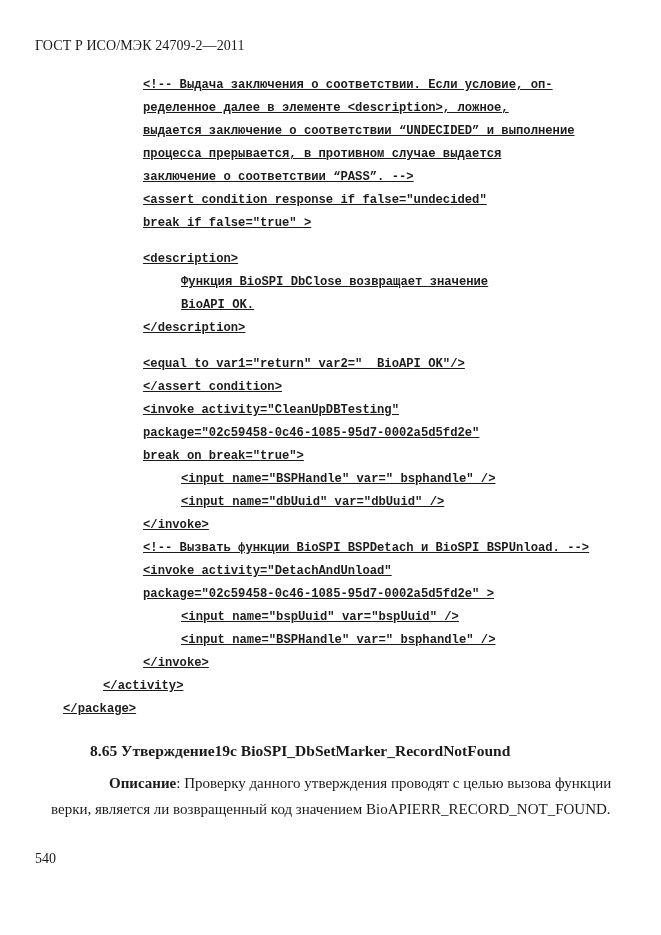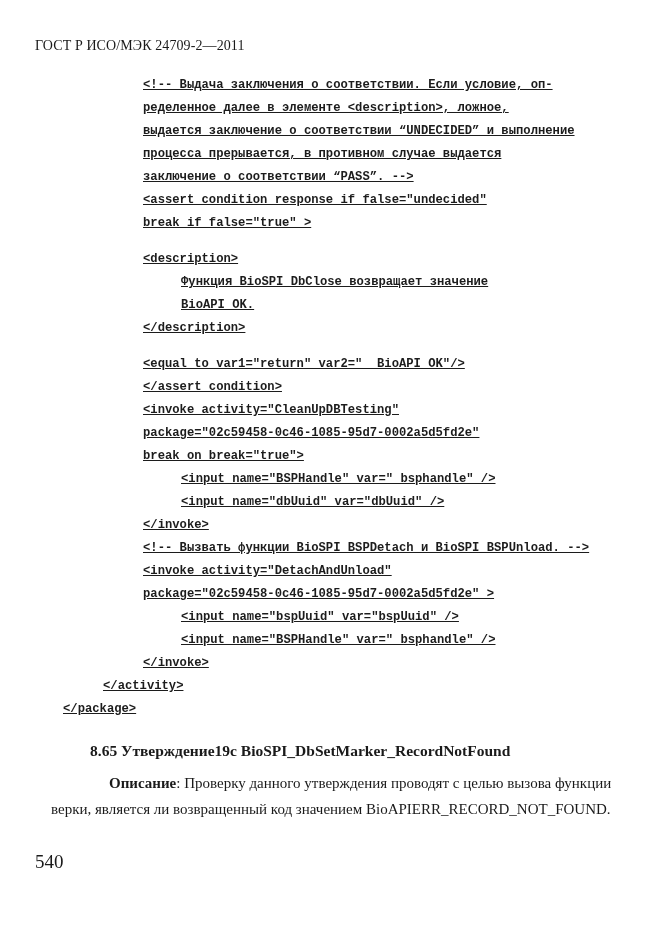--- a/index.html
+++ b/index.html
@@ -24,21 +24,21 @@
       font-family: "Liberation Serif", serif; font-size: 15px; line-height: 26px;
       text-align: justify;
       margin-left: 16px;
     }
     .para .label { font-weight: bold; }
     .para .ital { font-style: italic; }
     .para-line { display: block; white-space: nowrap; }
     .para-line.first { padding-left: 58px; }
     .page-number {
       position: absolute; left: 35px; top: 851px;
-      font-family: "Liberation Serif", serif; font-size: 19px;
+      font-family: "Liberation Serif", serif; font-size: 14px;
     }
   </style>
 </head>
 <body>
 
 <div class="page-header">ГОСТ Р ИСО/МЭК 24709-2—2011</div>
 
 <div class="code" id="code"><div class="code-line" style="left: 143px; top: 78px;">&lt;!-- Выдача заключения о соответствии. Если условие, оп-</div><div class="code-line" style="left: 143px; top: 101px;">ределенное далее в элементе &lt;description&gt;, ложное,</div><div class="code-line" style="left: 143px; top: 124px;">выдается заключение о соответствии “UNDECIDED” и выполнение</div><div class="code-line" style="left: 143px; top: 147px;">процесса прерывается, в противном случае выдается</div><div class="code-line" style="left: 143px; top: 170px;">заключение о соответствии “PASS”. --&gt;</div><div class="code-line" style="left: 143px; top: 193px;">&lt;assert_condition response_if_false="undecided"</div><div class="code-line" style="left: 143px; top: 216px;">break_if_false="true" &gt;</div><div class="code-line" style="left: 143px; top: 252px;">&lt;description&gt;</div><div class="code-line" style="left: 181px; top: 275px;">Функция BioSPI_DbClose возвращает значение</div><div class="code-line" style="left: 181px; top: 298px;">BioAPI_OK.</div><div class="code-line" style="left: 143px; top: 321px;">&lt;/description&gt;</div><div class="code-line" style="left: 143px; top: 357px;">&lt;equal_to var1="return" var2="__BioAPI_OK"/&gt;</div><div class="code-line" style="left: 143px; top: 380px;">&lt;/assert_condition&gt;</div><div class="code-line" style="left: 143px; top: 403px;">&lt;invoke activity="CleanUpDBTesting"</div><div class="code-line" style="left: 143px; top: 426px;">package="02c59458-0c46-1085-95d7-0002a5d5fd2e"</div><div class="code-line" style="left: 143px; top: 449px;">break_on_break="true"&gt;</div><div class="code-line" style="left: 181px; top: 472px;">&lt;input name="BSPHandle" var="_bsphandle" /&gt;</div><div class="code-line" style="left: 181px; top: 495px;">&lt;input name="dbUuid" var="dbUuid" /&gt;</div><div class="code-line" style="left: 143px; top: 518px;">&lt;/invoke&gt;</div><div class="code-line" style="left: 143px; top: 541px;">&lt;!-- Вызвать функции BioSPI_BSPDetach и BioSPI_BSPUnload. --&gt;</div><div class="code-line" style="left: 143px; top: 564px;">&lt;invoke activity="DetachAndUnload"</div><div class="code-line" style="left: 143px; top: 587px;">package="02c59458-0c46-1085-95d7-0002a5d5fd2e" &gt;</div><div class="code-line" style="left: 181px; top: 610px;">&lt;input name="bspUuid" var="bspUuid" /&gt;</div><div class="code-line" style="left: 181px; top: 633px;">&lt;input name="BSPHandle" var="_bsphandle" /&gt;</div><div class="code-line" style="left: 143px; top: 656px;">&lt;/invoke&gt;</div><div class="code-line" style="left: 103px; top: 679px;">&lt;/activity&gt;</div><div class="code-line" style="left: 63px; top: 702px;">&lt;/package&gt;</div></div>
 
 <div class="section-title">

